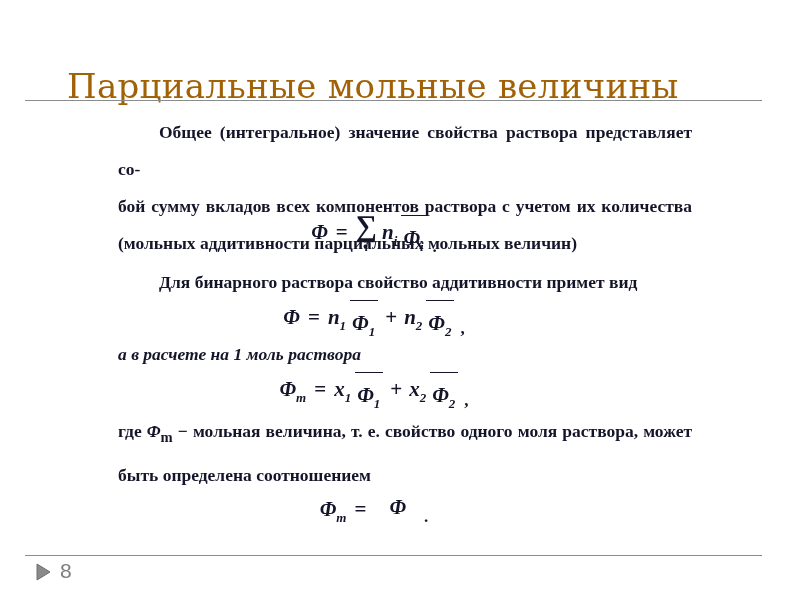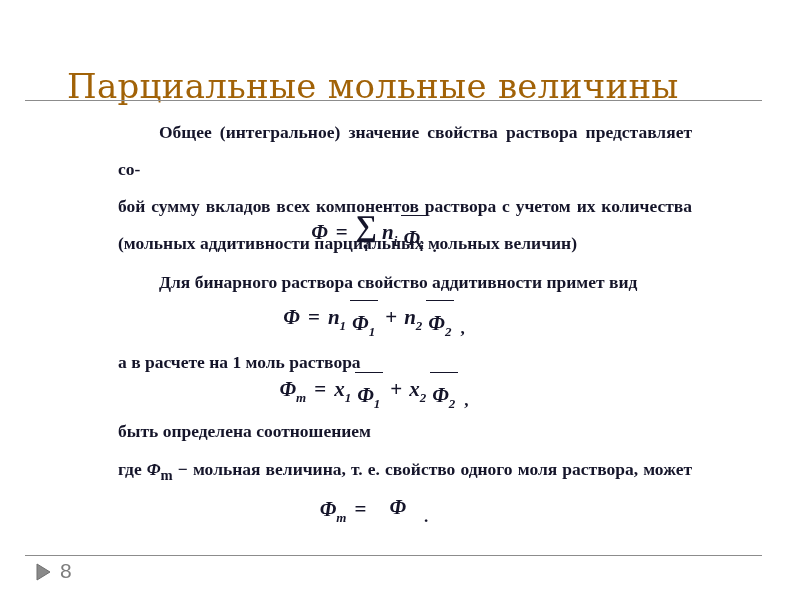--- a/index.html
+++ b/index.html
@@ -26,21 +26,21 @@
     font-family:"Liberation Serif", serif; font-weight:700;
     font-size:17.5px; color:#15152a;
   }
   .para { position:absolute; left:0; width:574px; }
   .line { line-height:37px; }
   .p4 .line { line-height:38px; }
   .just { text-align:justify; text-align-last:justify; text-justify:inter-word; }
   .indent { text-indent:41px; }
   .p1 { top:2px; }
   .p2 { top:152px; }
-  .p3 { top:232px; }
+  .p3 { top:224px;font-style:italic; }
   .p4 { top:300px; }
 
   
   .formula-row {
     position:absolute; left:0; width:574px; box-sizing:border-box;
     padding-right:62px; display:flex; justify-content:center; align-items:center;
     color:#15152a;
   }
   .f1 { top:92px;  height:56px; }
   .f2 { top:186px; height:38px; }
@@ -131,26 +131,26 @@
         <span class="term"><i>x</i><sub>1</sub></span>
         <span class="bar term"><i>Φ</i><sub>1</sub></span>
         <span class="plus">+</span>
         <span class="term"><i>x</i><sub>2</sub></span>
         <span class="bar term"><i>Φ</i><sub>2</sub></span>
         <span class="punct">,</span>
       </span>
     </div>
 
     <div class="para p4">
-      <div class="line">быть определена соотношением</div>
       <div class="line just">
         <span>где</span>
         <span class="inline-sym"><i>Φ</i><sub>m</sub></span>
         <span>− мольная величина, т. е. свойство одного моля раствора, может</span>
       </div>
+      <div class="line">быть определена соотношением</div>
     </div>
 
     <div class="formula-row f4">
       <span class="fx">
         <span class="term"><i>Φ</i><sub>m</sub></span>
         <span class="eq">=</span>
         <span class="frac">
           <span class="num"><i>Φ</i></span>
         </span>
         <span class="punct">.</span>

